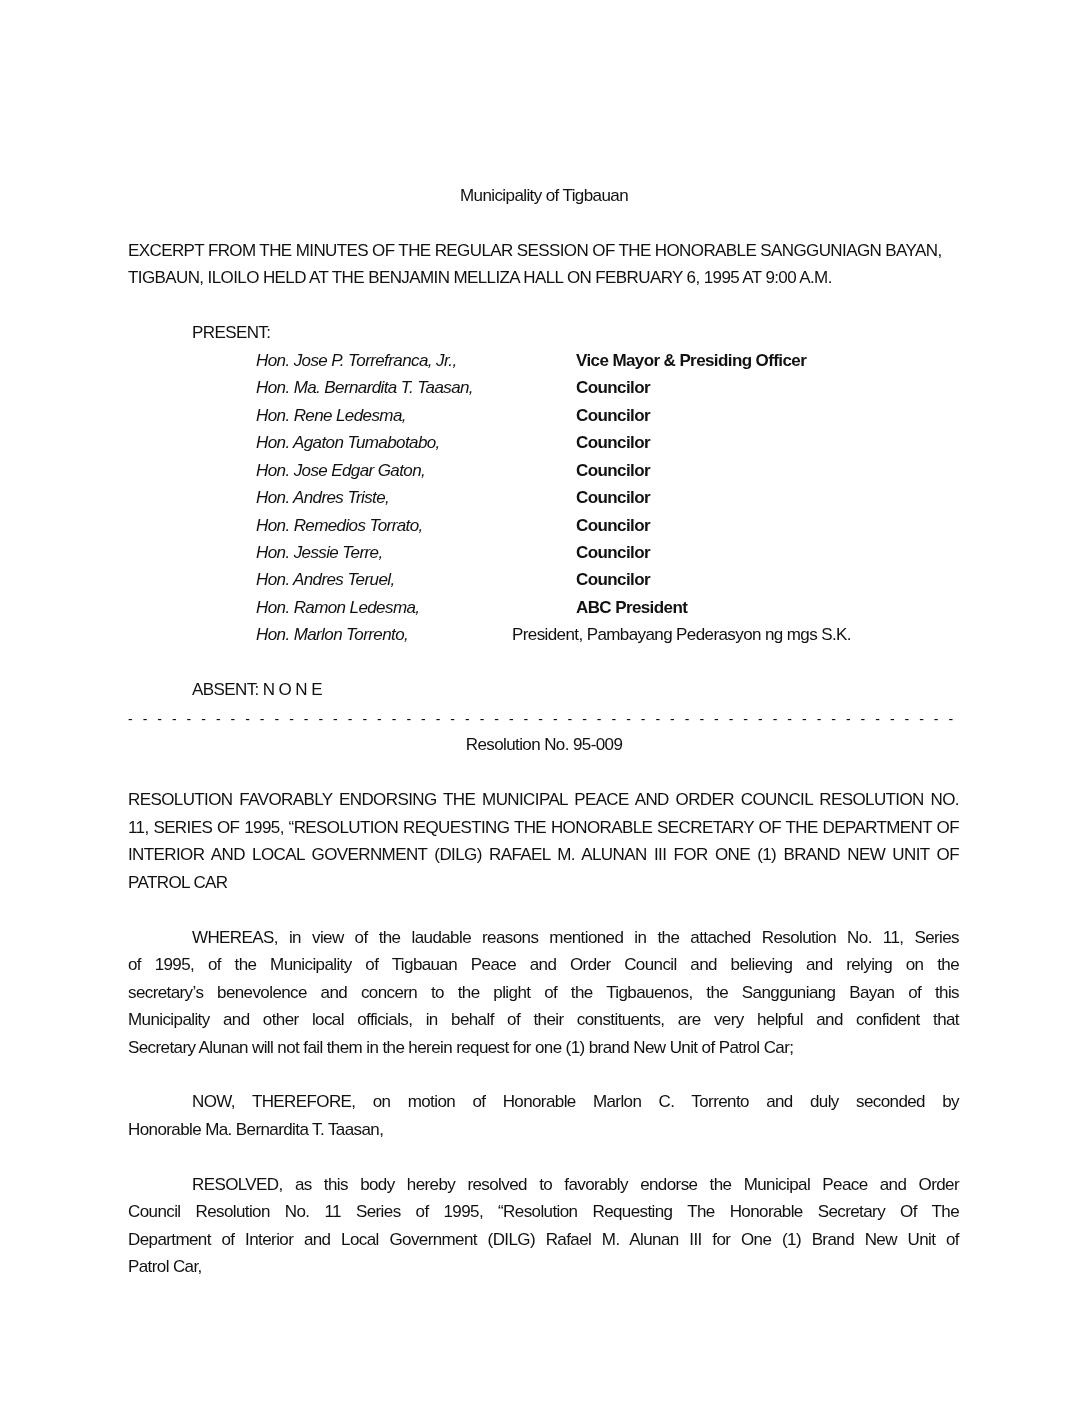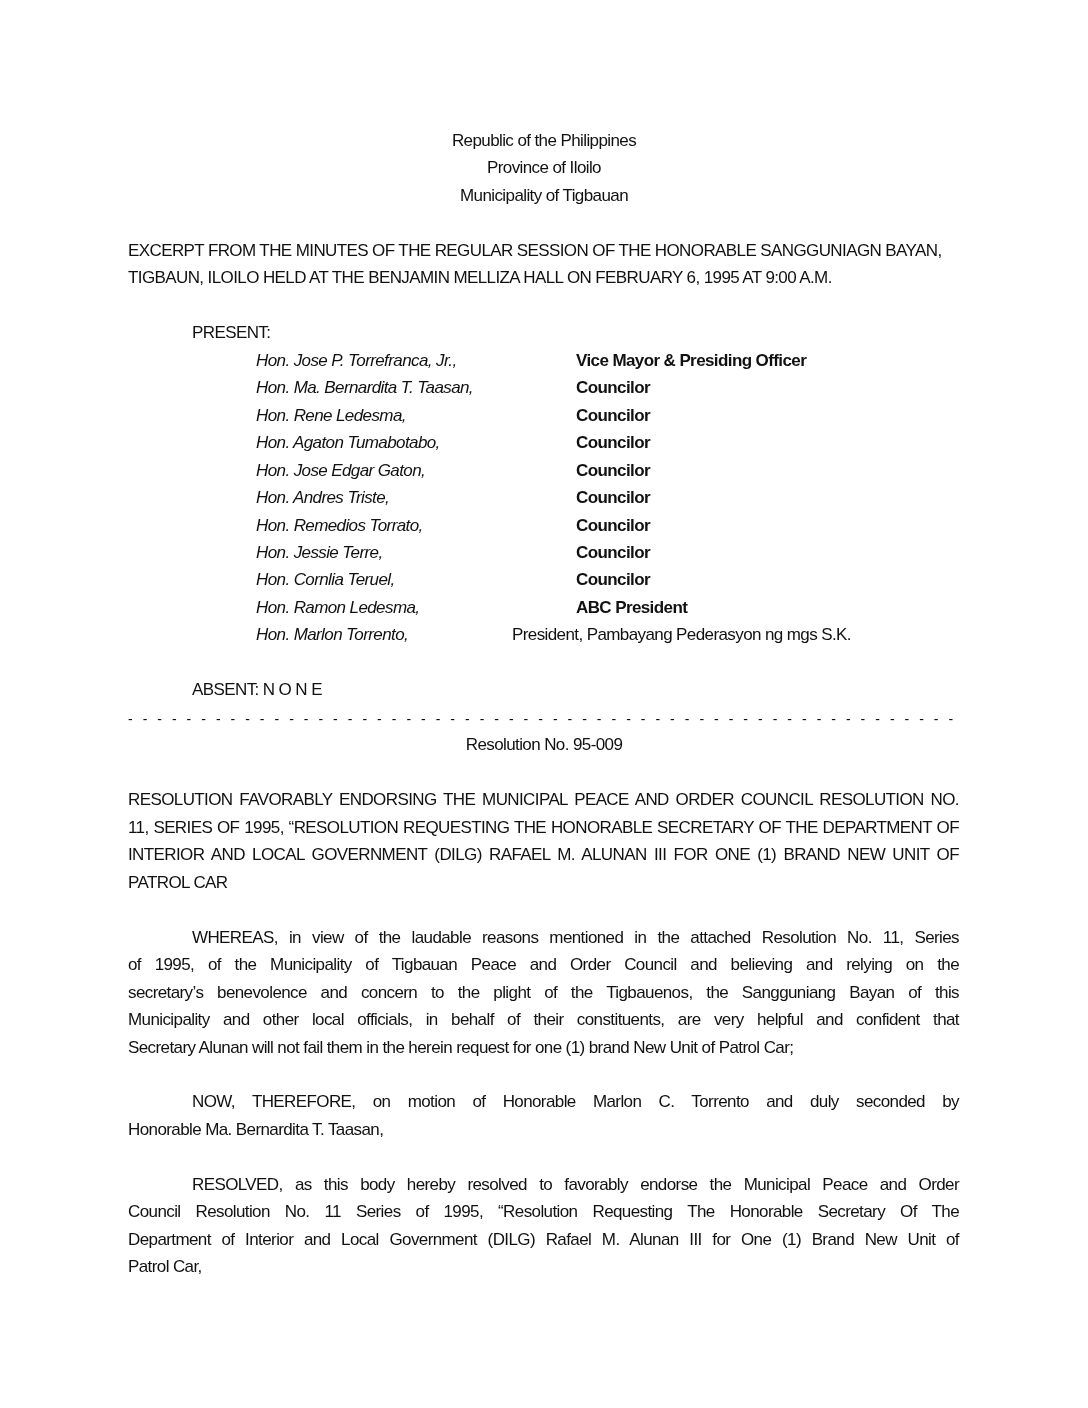--- a/index.html
+++ b/index.html
@@ -12,22 +12,20 @@
   .name { left: 256px; font-style: italic; }
   .role { left: 576px; font-weight: bold; }
   .role-wide { left: 512px; }
   .dash { position: absolute; left: 128px; width: 831px; top: 711px; white-space: nowrap; overflow: hidden; letter-spacing: 3.05px; font-size: 14px; line-height: 16px; }
 </style>
 </head>
 <body>
 
 <div class="page">
 
-  <div class="line center" style="top:131px">Republic of the Philippines</div>
-  <div class="line center" style="top:158px">Province of Iloilo</div>
   <div class="line center" style="top:186px">Municipality of Tigbauan</div>
 
   <div class="line" style="left:128px; top:241px">EXCERPT FROM THE MINUTES OF THE REGULAR SESSION OF THE HONORABLE SANGGUNIAGN BAYAN,</div>
   <div class="line" style="left:128px; top:268px">TIGBAUN, ILOILO HELD AT THE BENJAMIN MELLIZA HALL ON FEBRUARY 6, 1995 AT  9:00 A.M.</div>
 
   <div class="line" style="left:192px; top:323px">PRESENT:</div>
 
   <div>
     <div class="line name" style="top:351px">Hon. Jose P. Torrefranca, Jr.,</div>
     <div class="line role" style="top:351px">Vice Mayor &amp; Presiding Officer</div>
@@ -46,21 +44,21 @@
 
     <div class="line name" style="top:488px">Hon. Andres Triste,</div>
     <div class="line role" style="top:488px">Councilor</div>
 
     <div class="line name" style="top:516px">Hon. Remedios Torrato,</div>
     <div class="line role" style="top:516px">Councilor</div>
 
     <div class="line name" style="top:543px">Hon. Jessie Terre,</div>
     <div class="line role" style="top:543px">Councilor</div>
 
-    <div class="line name" style="top:570px">Hon. Cornlia Teruel,</div>
+    <div class="line name" style="top:570px">Hon. Andres Teruel,</div>
     <div class="line role" style="top:570px">Councilor</div>
 
     <div class="line name" style="top:598px">Hon. Ramon Ledesma,</div>
     <div class="line role" style="top:598px">ABC President</div>
 
     <div class="line name" style="top:625px">Hon. Marlon Torrento,</div>
     <div class="line role-wide" style="top:625px">President, Pambayang  Pederasyon ng mgs S.K.</div>
   </div>
 
   <div class="line" style="left:192px; top:680px">ABSENT: N O N E</div>

